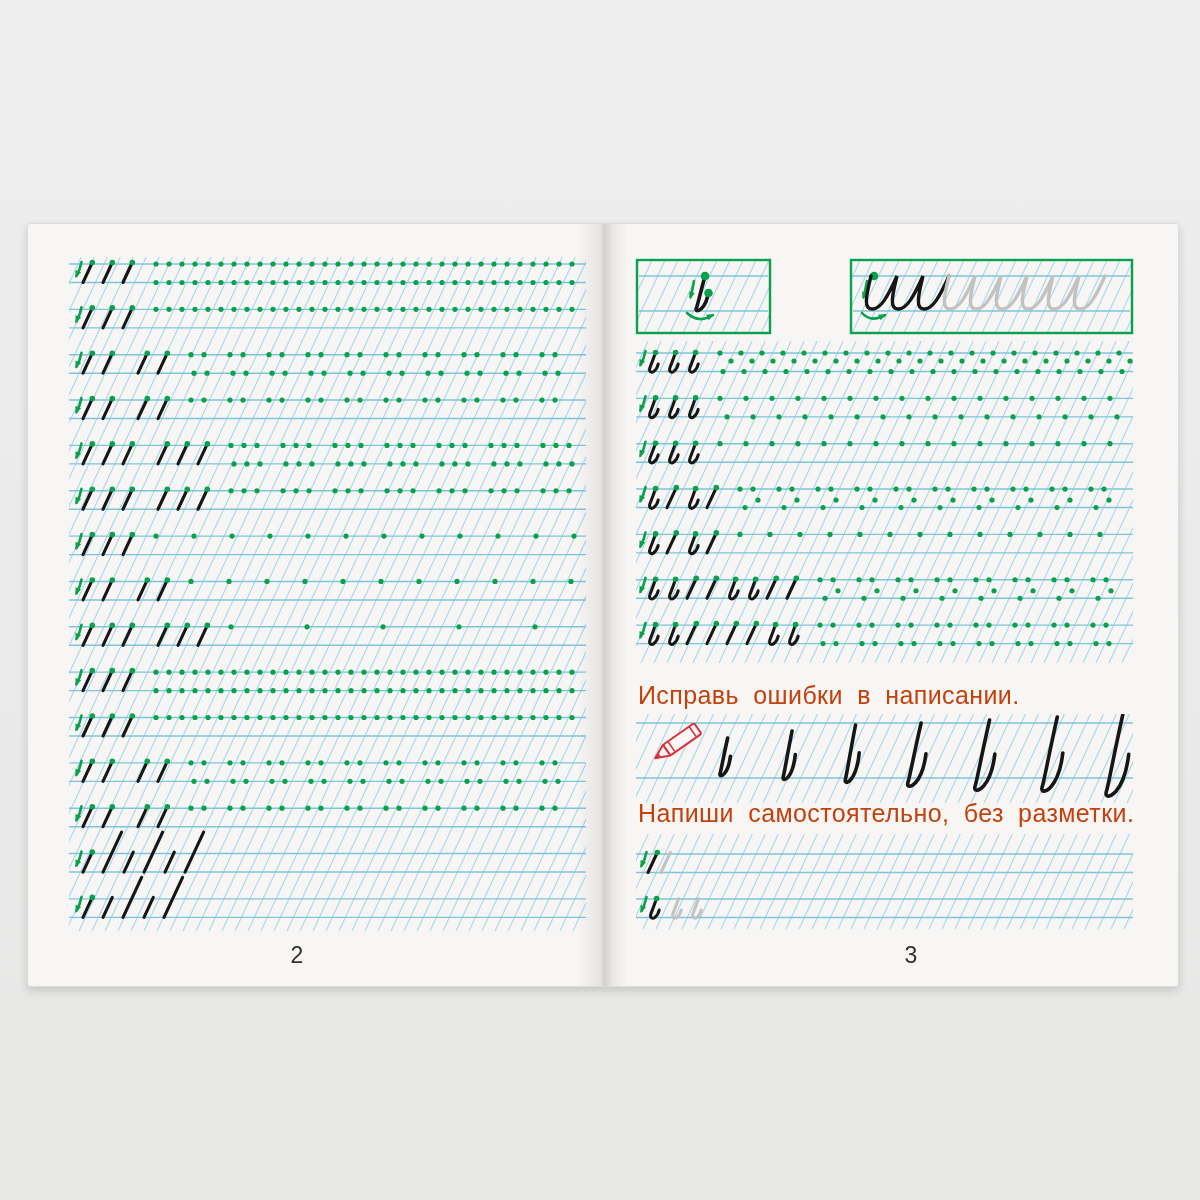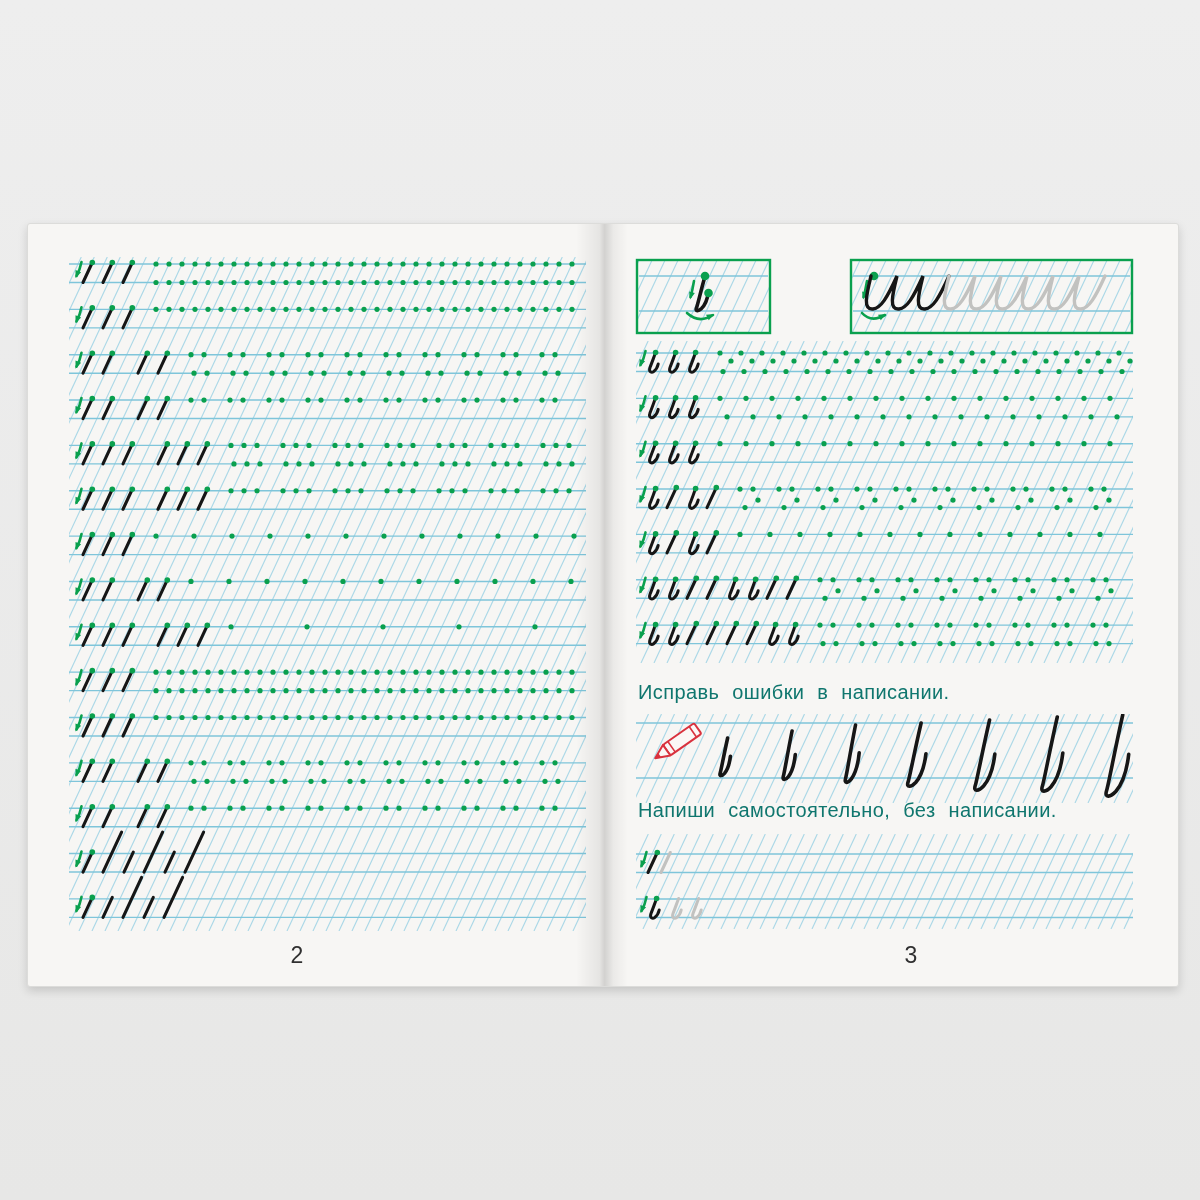--- a/index.html
+++ b/index.html
@@ -5,21 +5,21 @@
   html,body{margin:0;padding:0}
   body{width:1200px;height:1200px;background:#ebebeb;font-family:"Liberation Sans",sans-serif;position:relative;overflow:hidden}
   .stage{position:absolute;left:0;top:0;width:1200px;height:1200px;background:linear-gradient(#eeeeee,#e7e7e6)}
   .book{position:absolute;left:27px;top:223px;width:1150px;height:762px;background:#f7f6f4;border:1px solid #dcdcda;border-radius:3px;box-shadow:0 4px 10px rgba(0,0,0,.15)}
   .page{position:absolute;top:0;height:100%}
   .page-left{left:0;width:573px}
   .page-right{left:573px;width:577px}
   .gutter{position:absolute;left:548px;top:0;width:52px;height:100%;pointer-events:none;
     background:linear-gradient(to right,rgba(0,0,0,0),rgba(0,0,0,.07) 45%,rgba(0,0,0,.15) 55%,rgba(0,0,0,.05) 72%,rgba(0,0,0,0))}
   .block{position:absolute}
-  .instruction{position:absolute;font-size:20px;color:#0f766e;letter-spacing:.4px;word-spacing:7px;white-space:nowrap}
+  .instruction{position:absolute;font-size:25px;color:#c2410c;letter-spacing:.4px;word-spacing:7px;white-space:nowrap}
   .pagenum{position:absolute;top:718px;width:60px;text-align:center;font-size:23px;color:#303030}
   svg{display:block;overflow:hidden}
 </style>
 </head>
 <body>
 
 <div class="stage">
   <div class="book">
 
     <div class="page page-left">
@@ -1278,21 +1278,21 @@
             <line x1="46" y1="6" x2="46" y2="19" stroke="#d9323e" stroke-width="1.6"></line>
           </g>
           <path d="M 91.64 24 C 87.8 41.1 85.16 55.92 84.2 58.96 C 83 62.76 86.12 62 88.52 59.34 C 91.4 55.92 93.44 50.6 94.4 42.239999999999995" stroke="#161616" stroke-width="3.6" fill="none" stroke-linecap="round"></path>
           <path d="M 156.08 17 C 151.6 39.05 148.52 58.16 147.4 62.08 C 146 66.98 149.64 66 152.44 62.57 C 155.8 58.16 158.18 51.3 159.3 40.519999999999996" stroke="#161616" stroke-width="3.6" fill="none" stroke-linecap="round"></path>
           <path d="M 219.52 11 C 214.4 37.1 210.88 59.72 209.6 64.36 C 208 70.16 212.16 69 215.36 64.94 C 219.2 59.72 221.92 51.6 223.2 38.84" stroke="#161616" stroke-width="3.6" fill="none" stroke-linecap="round"></path>
           <path d="M 285.12 9 C 278.4 37.8 273.78 62.76 272.1 67.88 C 270 74.28 275.46 73 279.66 68.52 C 284.7 62.76 288.27 53.8 289.95 39.72" stroke="#161616" stroke-width="3.6" fill="none" stroke-linecap="round"></path>
           <path d="M 353.56 6 C 346.2 37.95 341.14 65.64 339.3 71.32 C 337 78.42 342.98 77 347.58 72.03 C 353.1 65.64 357.01 55.7 358.85 40.08" stroke="#161616" stroke-width="3.6" fill="none" stroke-linecap="round"></path>
           <path d="M 421.28 3 C 413.6 36.75 408.32 66 406.4 72 C 404 79.5 410.24 78 415.04 72.75 C 420.8 66 424.88 55.5 426.8 39" stroke="#161616" stroke-width="3.6" fill="none" stroke-linecap="round"></path>
           <path d="M 486.72 1 C 478.4 37.9 472.68 69.88 470.6 76.44 C 468 84.64 474.76 83 479.96 77.26 C 486.2 69.88 490.62 58.400000000000006 492.7 40.36" stroke="#161616" stroke-width="3.6" fill="none" stroke-linecap="round"></path>
         </svg>
-      <div class="instruction" style="left:37px;top:575px">Напиши самостоятельно, без написании.</div>
+      <div class="instruction" style="left:37px;top:575px">Напиши самостоятельно, без разметки.</div>
       <svg id="svgF" class="block" style="left:35px;top:610px" width="497" height="95" viewBox="0 0 497 95">
           <g>
             <line x1="-45" y1="95" x2="-0.7015000000000029" y2="0" stroke="#abd8e7" stroke-width="1.15"></line>
             <line x1="-32" y1="95" x2="12.298499999999997" y2="0" stroke="#abd8e7" stroke-width="1.15"></line>
             <line x1="-19" y1="95" x2="25.298499999999997" y2="0" stroke="#abd8e7" stroke-width="1.15"></line>
             <line x1="-6" y1="95" x2="38.2985" y2="0" stroke="#abd8e7" stroke-width="1.15"></line>
             <line x1="7" y1="95" x2="51.2985" y2="0" stroke="#abd8e7" stroke-width="1.15"></line>
             <line x1="20" y1="95" x2="64.29849999999999" y2="0" stroke="#abd8e7" stroke-width="1.15"></line>
             <line x1="33" y1="95" x2="77.29849999999999" y2="0" stroke="#abd8e7" stroke-width="1.15"></line>
             <line x1="46" y1="95" x2="90.29849999999999" y2="0" stroke="#abd8e7" stroke-width="1.15"></line>

